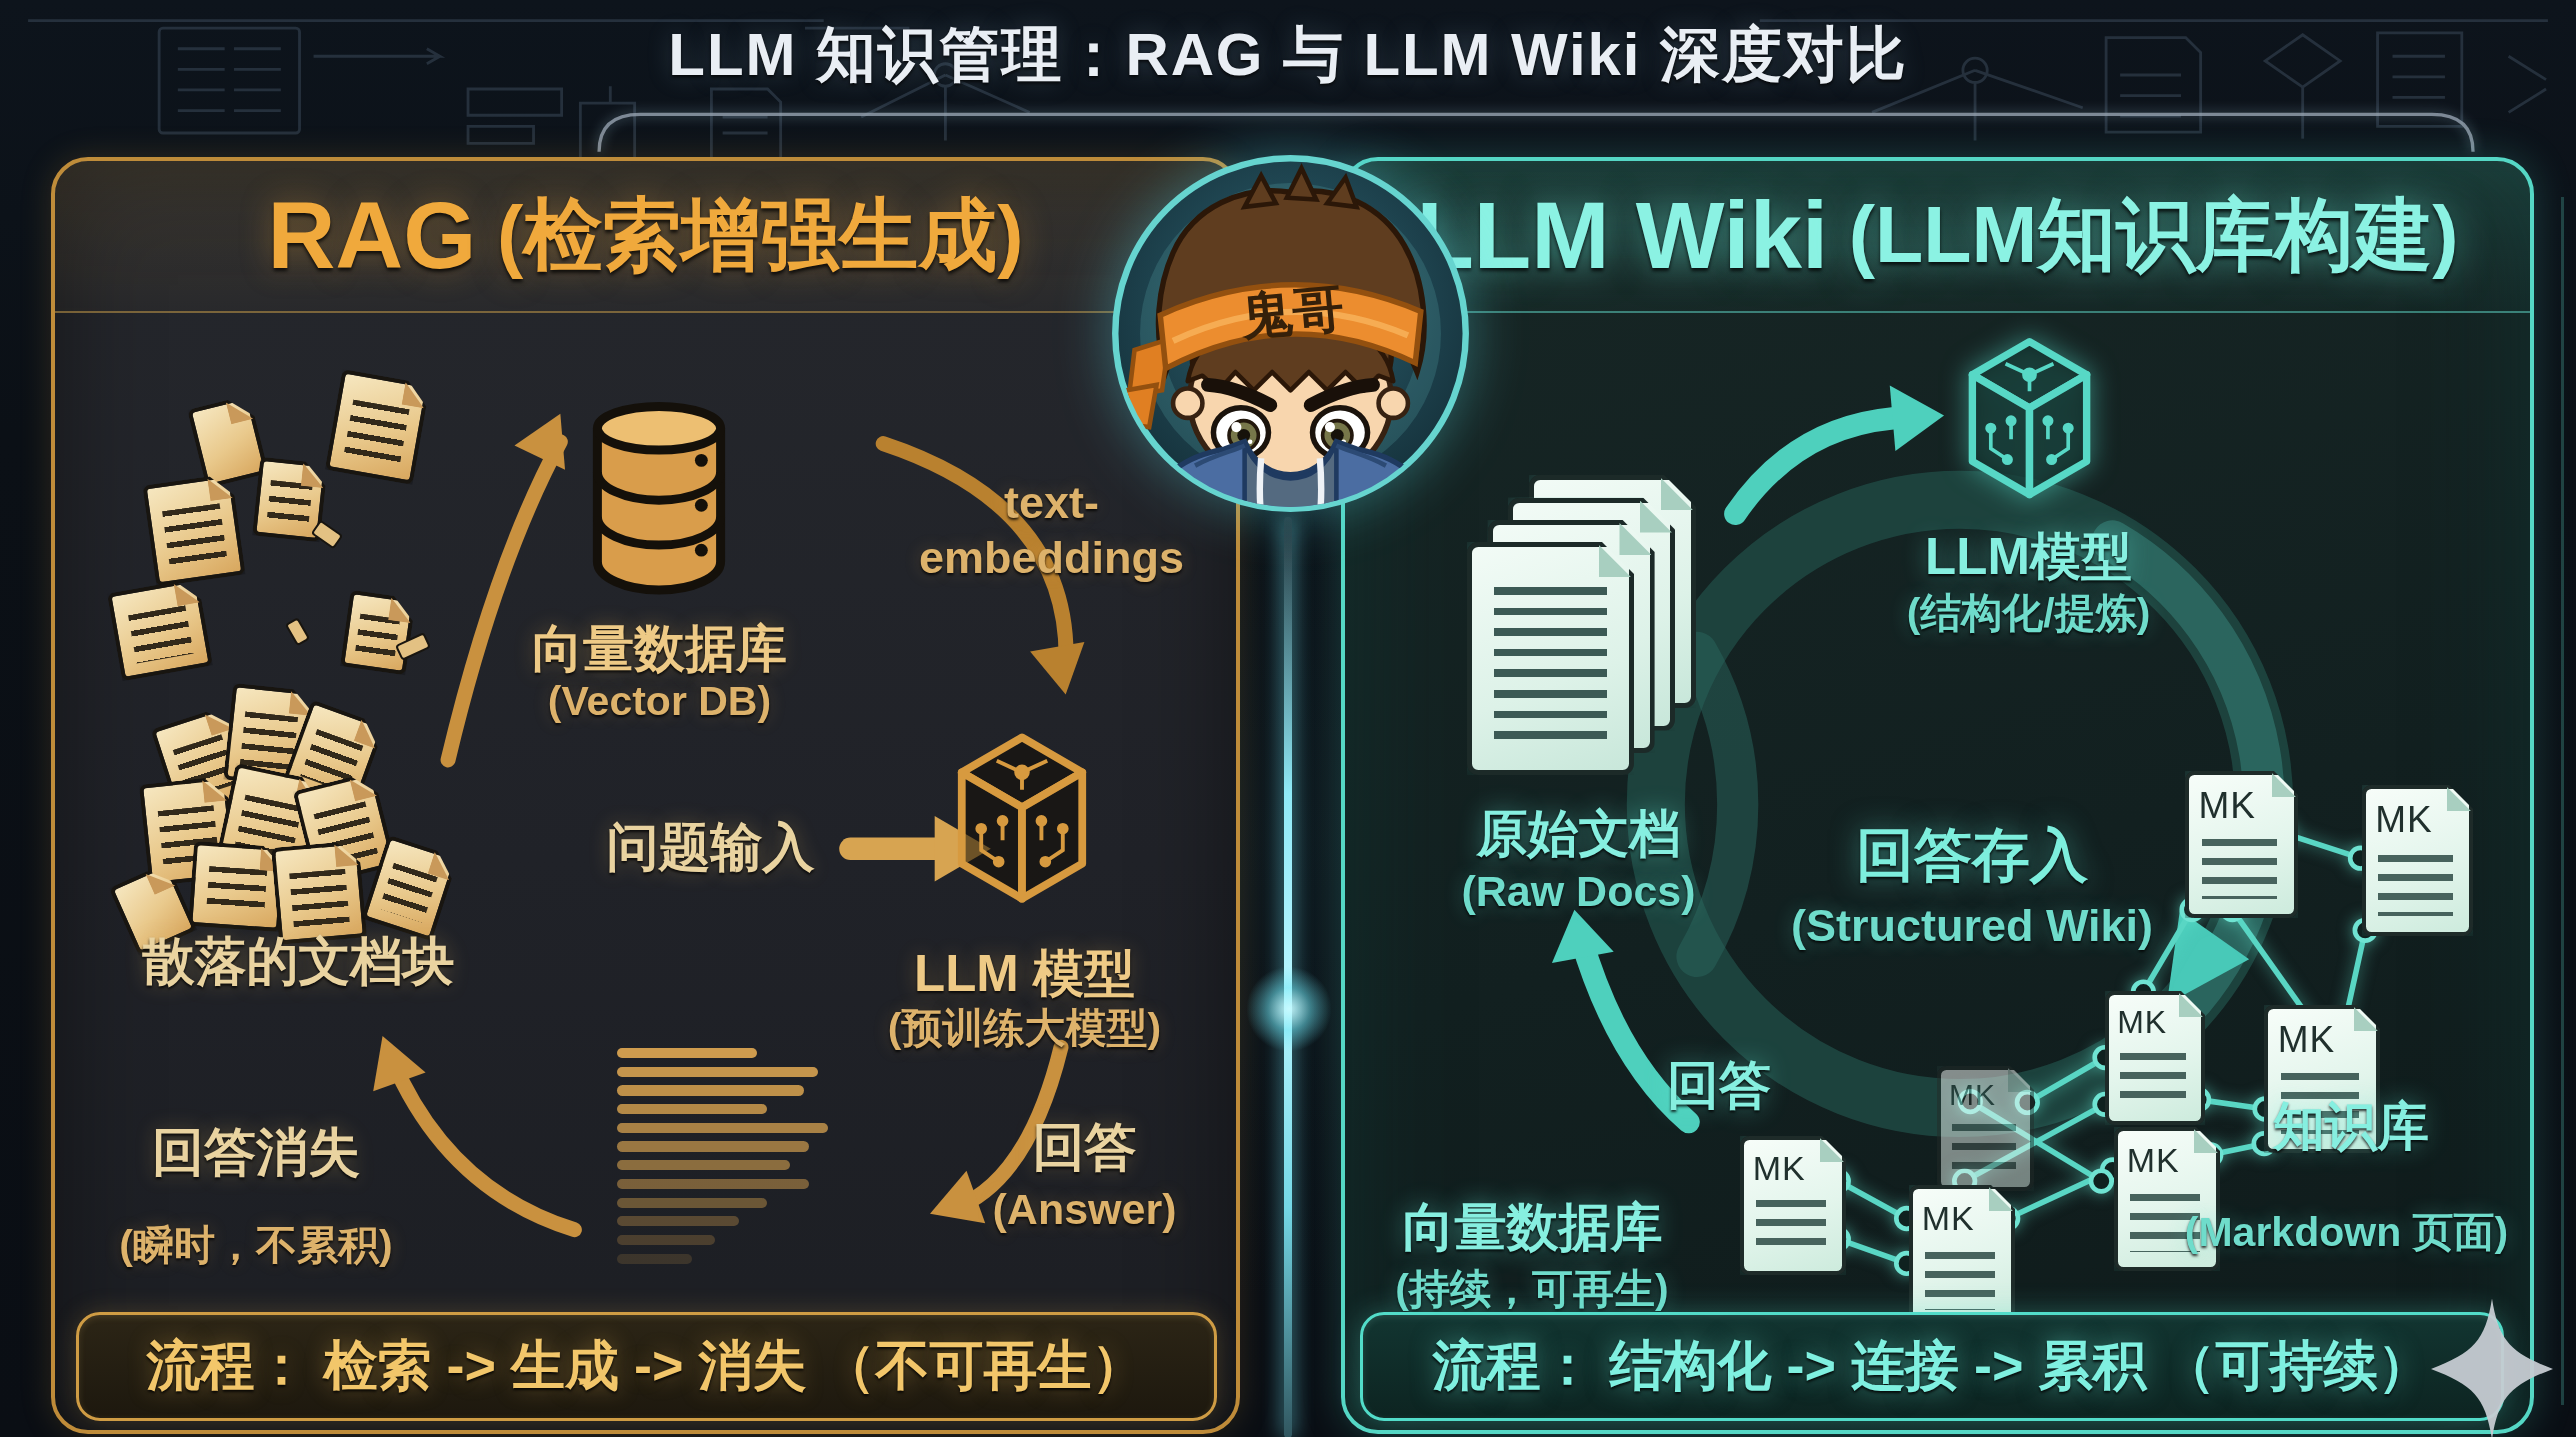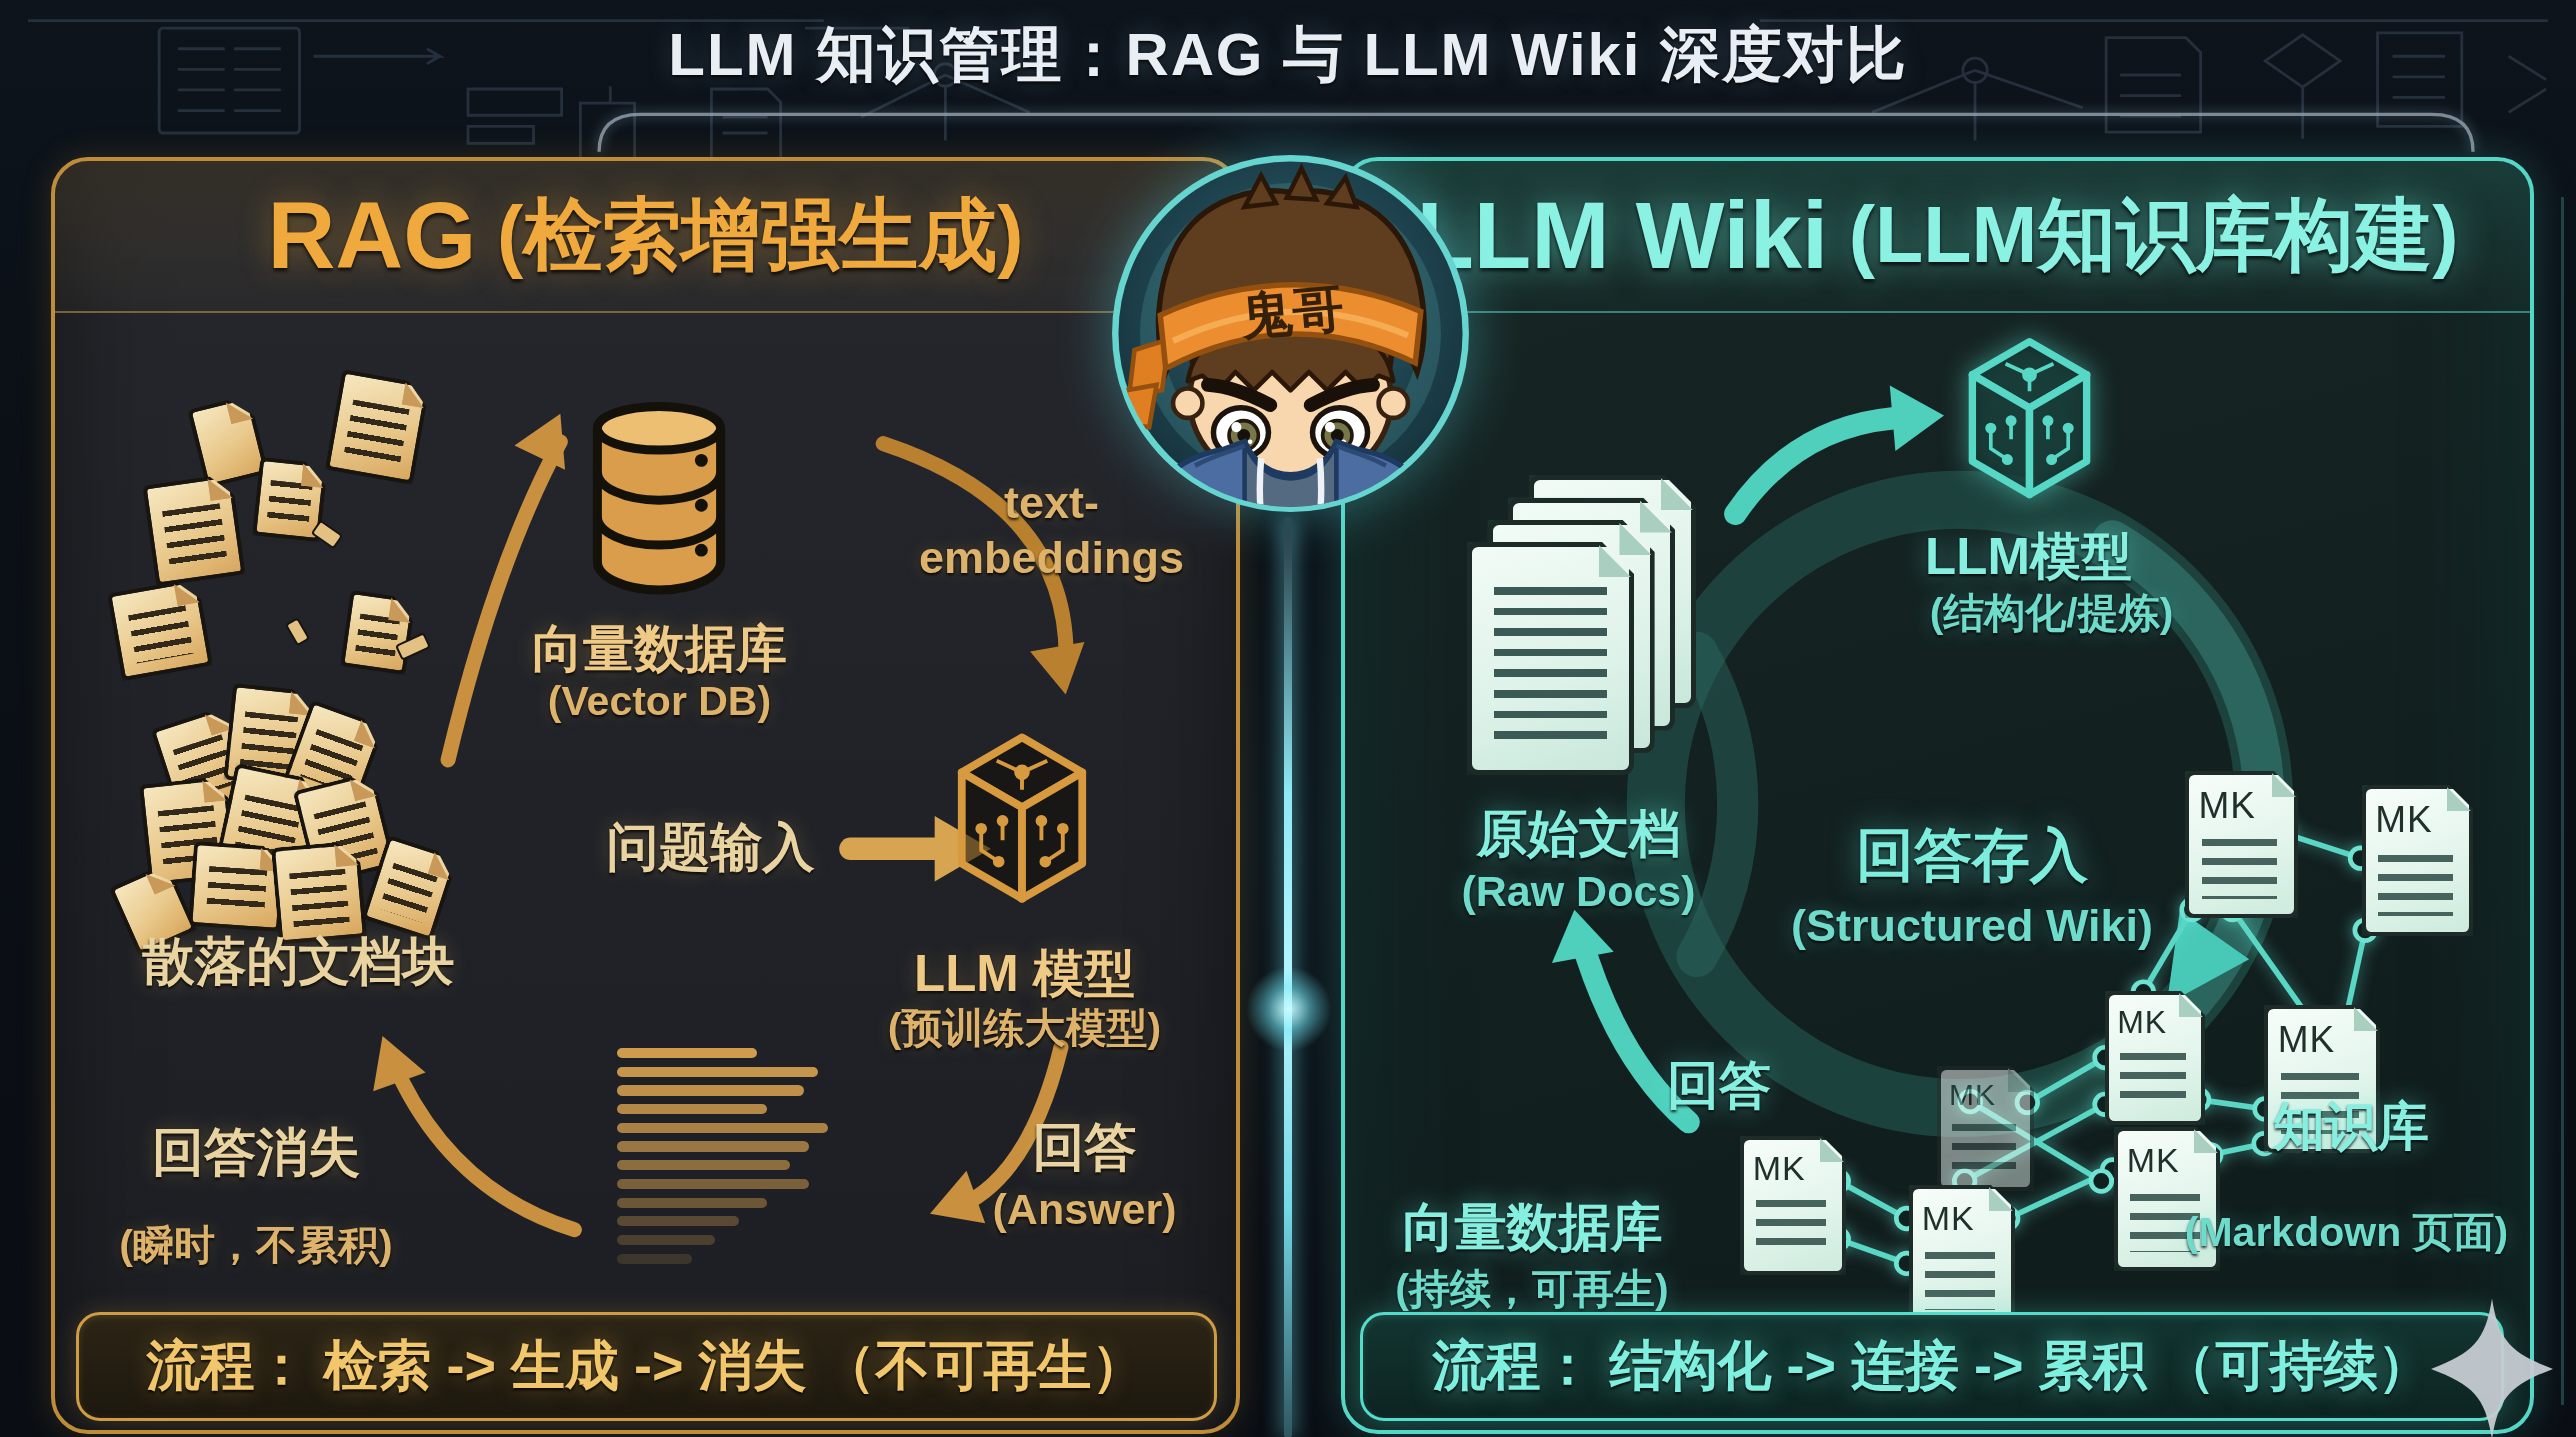--- a/index.html
+++ b/index.html
@@ -356,21 +356,21 @@
     <div class="mkdoc" style="left:564px;top:1024px;width:98px;height:136px;z-index:3">
         <span class="mk-tag" style="font-size:34px">MK</span>
       </div>
     <div class="mkdoc" style="left:769px;top:966px;width:98px;height:136px;z-index:3">
         <span class="mk-tag" style="font-size:34px">MK</span>
       </div>
 
     <div class="lbl t1" style="left:37px;top:644px;width:393px;z-index:4">原始文档</div>
     <div class="lbl t2" style="left:37px;top:706px;width:393px;font-size:43px;z-index:4">(Raw Docs)</div>
     <div class="lbl t1" style="left:487px;top:367px;width:393px;z-index:4">LLM模型</div>
-    <div class="lbl t2" style="left:510px;top:429px;width:393px;z-index:4">(结构化/提炼)</div>
+    <div class="lbl t2" style="left:487px;top:429px;width:393px;z-index:4">(结构化/提炼)</div>
     <div class="lbl t3" style="left:393px;top:661px;width:468px;z-index:4">回答存入</div>
     <div class="lbl t2" style="left:393px;top:739px;width:468px;font-size:45px;z-index:4">(Structured Wiki)</div>
     <div class="lbl t1" style="left:271px;top:895px;width:206px;font-size:52px;z-index:4">回答</div>
     <div class="lbl t1" style="left:9.4px;top:1037px;width:356px;font-size:52px;z-index:4">向量数据库</div>
     <div class="lbl t2" style="left:0;top:1105px;width:374px;z-index:4">(持续，可再生)</div>
     <div class="lbl t1" style="left:861px;top:936px;width:290px;font-size:52px;z-index:4">知识库</div>
     <div class="lbl t2" style="left:805px;top:1048px;width:393px;z-index:4">(Markdown 页面)</div>
 
     <div class="flow-bar fb-wiki">
       <span class="fb-text">流程： 结构化 -&gt; 连接 -&gt; 累积 （可持续）</span>

